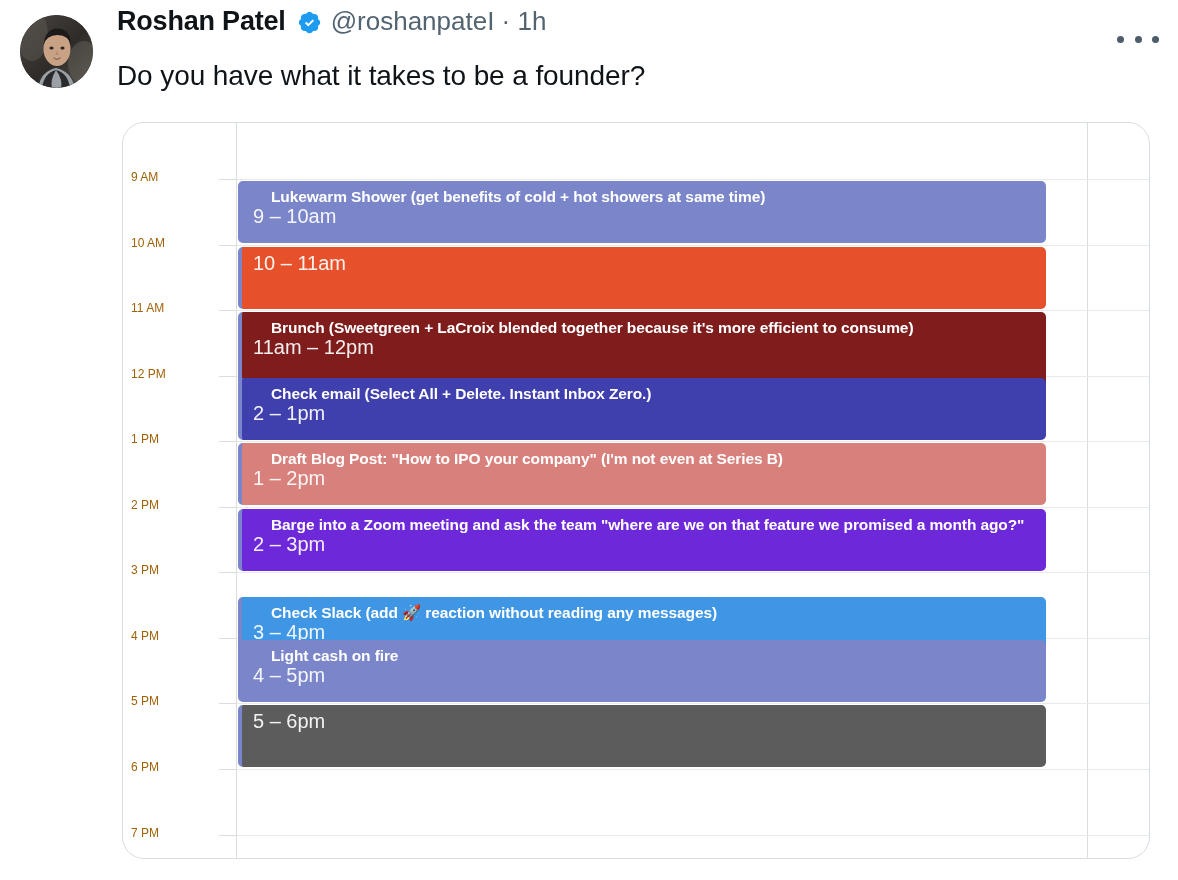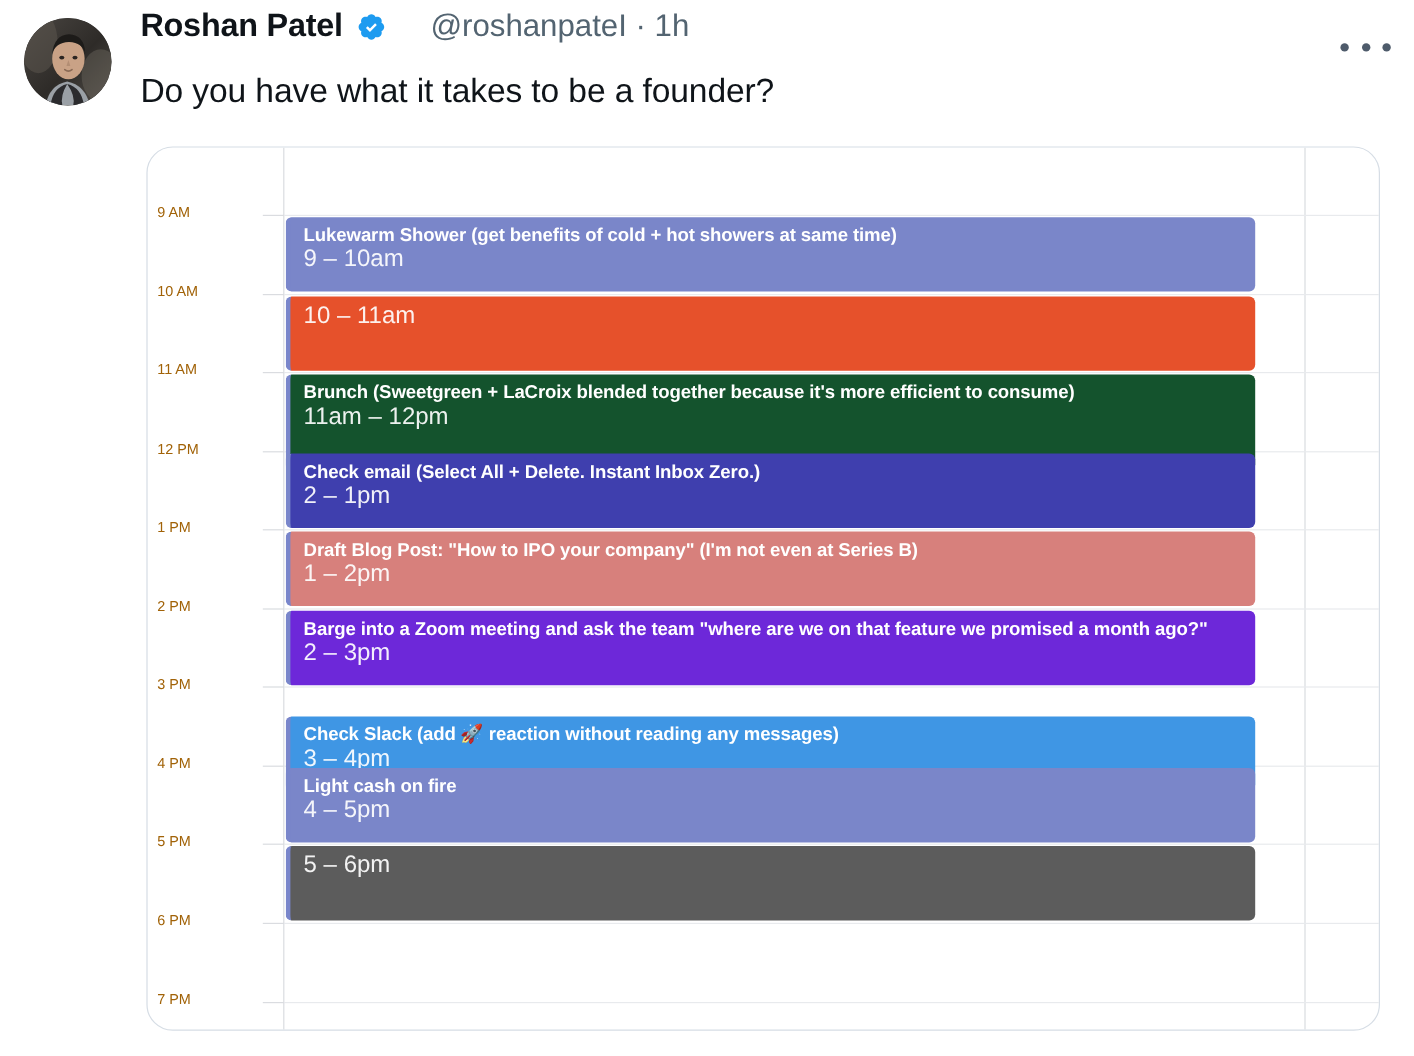--- a/index.html
+++ b/index.html
@@ -47,21 +47,20 @@
     width: 25px; height: 25px;
     margin: 0 9px 0 11px;
     position: relative;
     top: 1px;
   }
   .verified-badge svg { display: block; width: 25px; height: 25px; }
   .handle-time {
     font-size: 26px;
     color: #536471;
     font-weight: 400;
-    margin-left: 28px;
   }
 
   .tweet-text {
     position: absolute;
     left: 117px; top: 58px;
     font-size: 28px;
     color: #0f1419;
     line-height: 36px;
     letter-spacing: -0.1px;
   }
@@ -154,20 +153,21 @@
     color: #ffffff;
     overflow: hidden;
     border-left: 4px solid #7986cb;
   }
   .event-title {
     font-size: 15.5px;
     font-weight: 700;
     line-height: 19px;
     white-space: nowrap;
     letter-spacing: -0.1px;
+    margin-left: 18px;
   }
   .event-time {
     font-size: 20px;
     font-weight: 400;
     line-height: 20px;
     opacity: 0.92;
     white-space: nowrap;
   }
 </style>
 </head>
@@ -288,21 +288,21 @@
         </div>
       </div>
     <div id="events-container">
         <div class="event" style="top: 58px; height: 62px; background: rgb(122, 134, 201); border-left-color: rgb(121, 134, 203);">
           <div class="event-title">Lukewarm Shower (get benefits of cold + hot showers at same time)</div>
           <div class="event-time">9 – 10am</div>
         </div>
         <div class="event" style="top: 124px; height: 62px; background: rgb(230, 81, 43); border-left-color: rgb(121, 134, 203);">
           <div class="event-time">10 – 11am</div>
         </div>
-        <div class="event" style="top: 189px; height: 80px; background: #14532d; border-left-color: rgb(121, 134, 203);">
+        <div class="event" style="top: 189px; height: 80px; background: #7f1d1d; border-left-color: rgb(121, 134, 203);">
           <div class="event-title">Brunch (Sweetgreen + LaCroix blended together because it's more efficient to consume)</div>
           <div class="event-time">11am – 12pm</div>
         </div>
         <div class="event" style="top: 255px; height: 62px; background: rgb(63, 63, 174); border-left-color: rgb(121, 134, 203);">
           <div class="event-title">Check email (Select All + Delete. Instant Inbox Zero.)</div>
           <div class="event-time">2 – 1pm</div>
         </div>
         <div class="event" style="top: 320px; height: 62px; background: rgb(215, 128, 124); border-left-color: rgb(121, 134, 203);">
           <div class="event-title">Draft Blog Post: "How to IPO your company" (I'm not even at Series B)</div>
           <div class="event-time">1 – 2pm</div>

